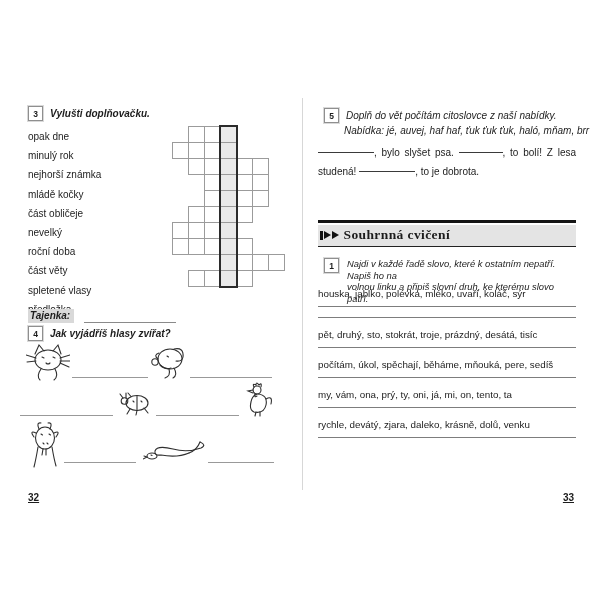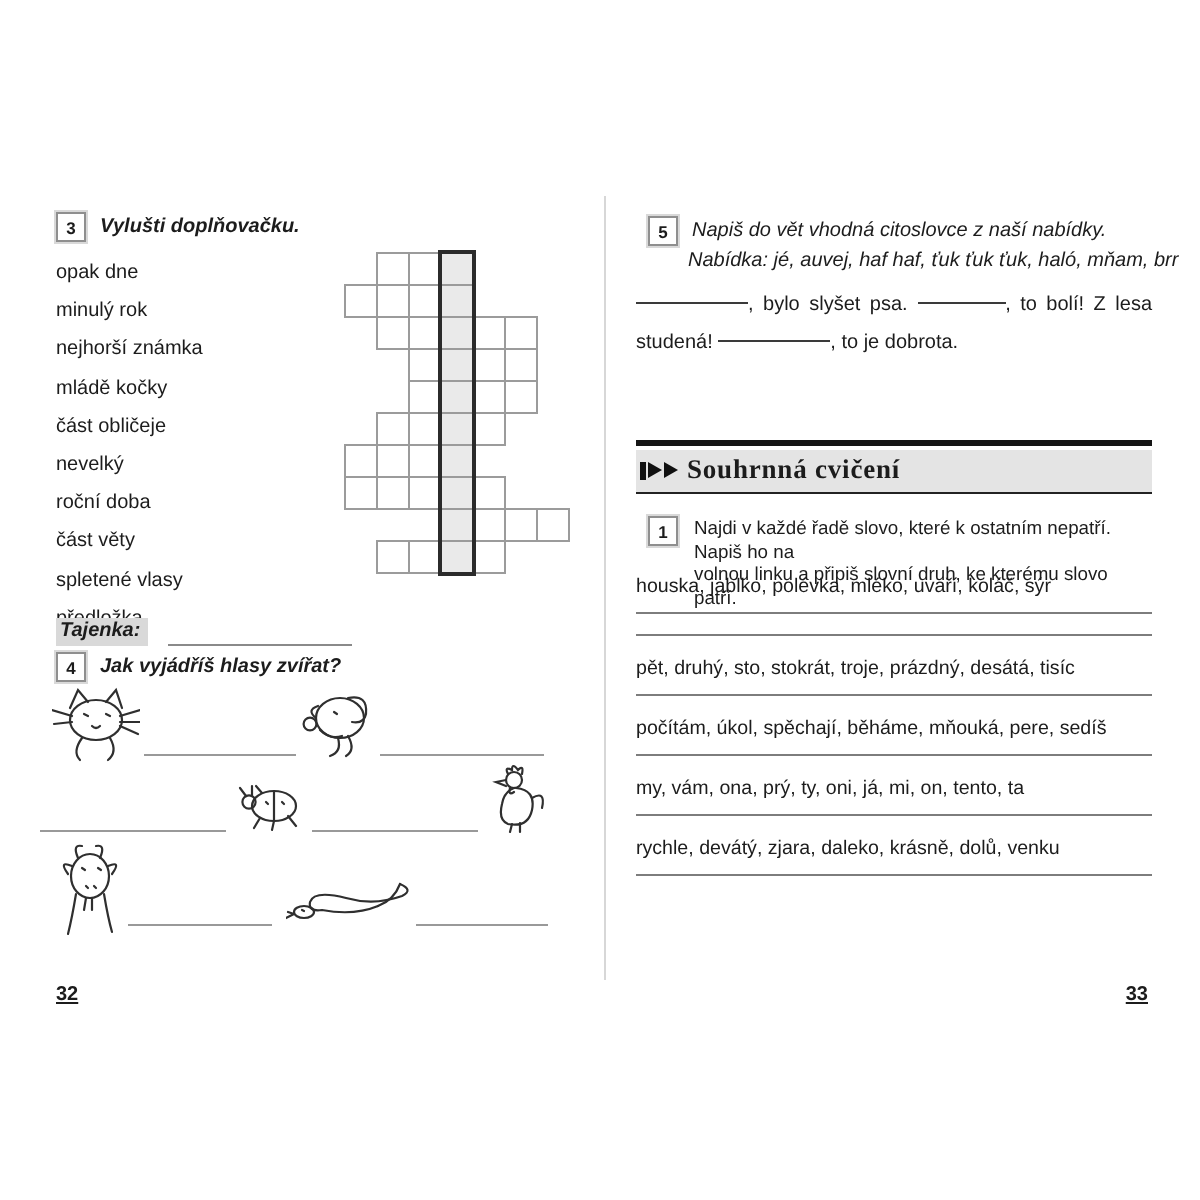--- a/index.html
+++ b/index.html
@@ -40,21 +40,21 @@
   #section-header{position:absolute;left:0;top:125px;width:258px;}
   #section-rule-top{border-top:3px solid #151515;margin-bottom:2px;}
   #section-band{background:#e4e4e4;border-bottom:1.2px solid #222;display:flex;align-items:center;
                 gap:5px;padding:2px 4px 3px 2px;}
   #section-title{font-family:"Liberation Serif","DejaVu Serif",serif;font-weight:bold;font-size:13.5px;
                  letter-spacing:0.4px;}
   .arrow-icon{display:inline-flex;align-items:center;gap:1px;}
   .arrow-bar{width:2.5px;height:9px;background:#111;}
   .tri{width:0;height:0;border-left:7px solid #111;border-top:4.5px solid transparent;border-bottom:4.5px solid transparent;}
   #ex1-head{position:absolute;left:6px;top:163px;display:flex;gap:8px;align-items:flex-start;}
-  #ex1-instr{font-size:9.4px;line-height:11.6px;}
+  #ex1-instr{font-style:italic;font-size:9.4px;line-height:11.6px;}
   #word-rows{position:absolute;left:0;top:192px;width:258px;}
   .words{font-size:9.8px;line-height:13px;margin:0 0 6px 0;white-space:nowrap;}
   .rule{border-top:1px solid #7d7d7d;height:0;margin:0 0 10px 0;}
   svg{display:block;}
 </style>
 </head>
 <body>
 
 <div id="canvas">
 
@@ -209,21 +209,21 @@
     </div>
     <div class="wline" style="left:188px;top:367px;width:66px;"></div>
 
     <div class="pagenum" style="left:8px;">32</div>
   </div>
 
   <div class="page" id="right-page">
 
     <div class="exhead" style="left:6px;top:13px;">
       <span class="exbox">5</span>
-      <span class="extitle-light">Napiš do vět vhodná citoslovce z naší nabídky.</span>
+      <span class="extitle-light">Doplň do vět počítám citoslovce z naší nabídky.</span>
     </div>
     <div class="extitle-light" style="position:absolute;left:26px;top:30px;">Nabídka: jé, auvej, haf haf, ťuk ťuk ťuk, haló, mňam, brr</div>
 
     <div id="sentences">
         <div class="sent just"><span class="blank" style="width: 56px;"></span><span>, bylo slyšet psa. </span><span class="blank" style="width: 44px;"></span><span>, to bolí! Z lesa</span></div>
         <div class="sent"><span>studená! </span><span class="blank" style="width: 56px;"></span><span>, to je dobrota.</span></div>
       </div>
 
     <div id="section-header">
       <div id="section-rule-top"></div>

